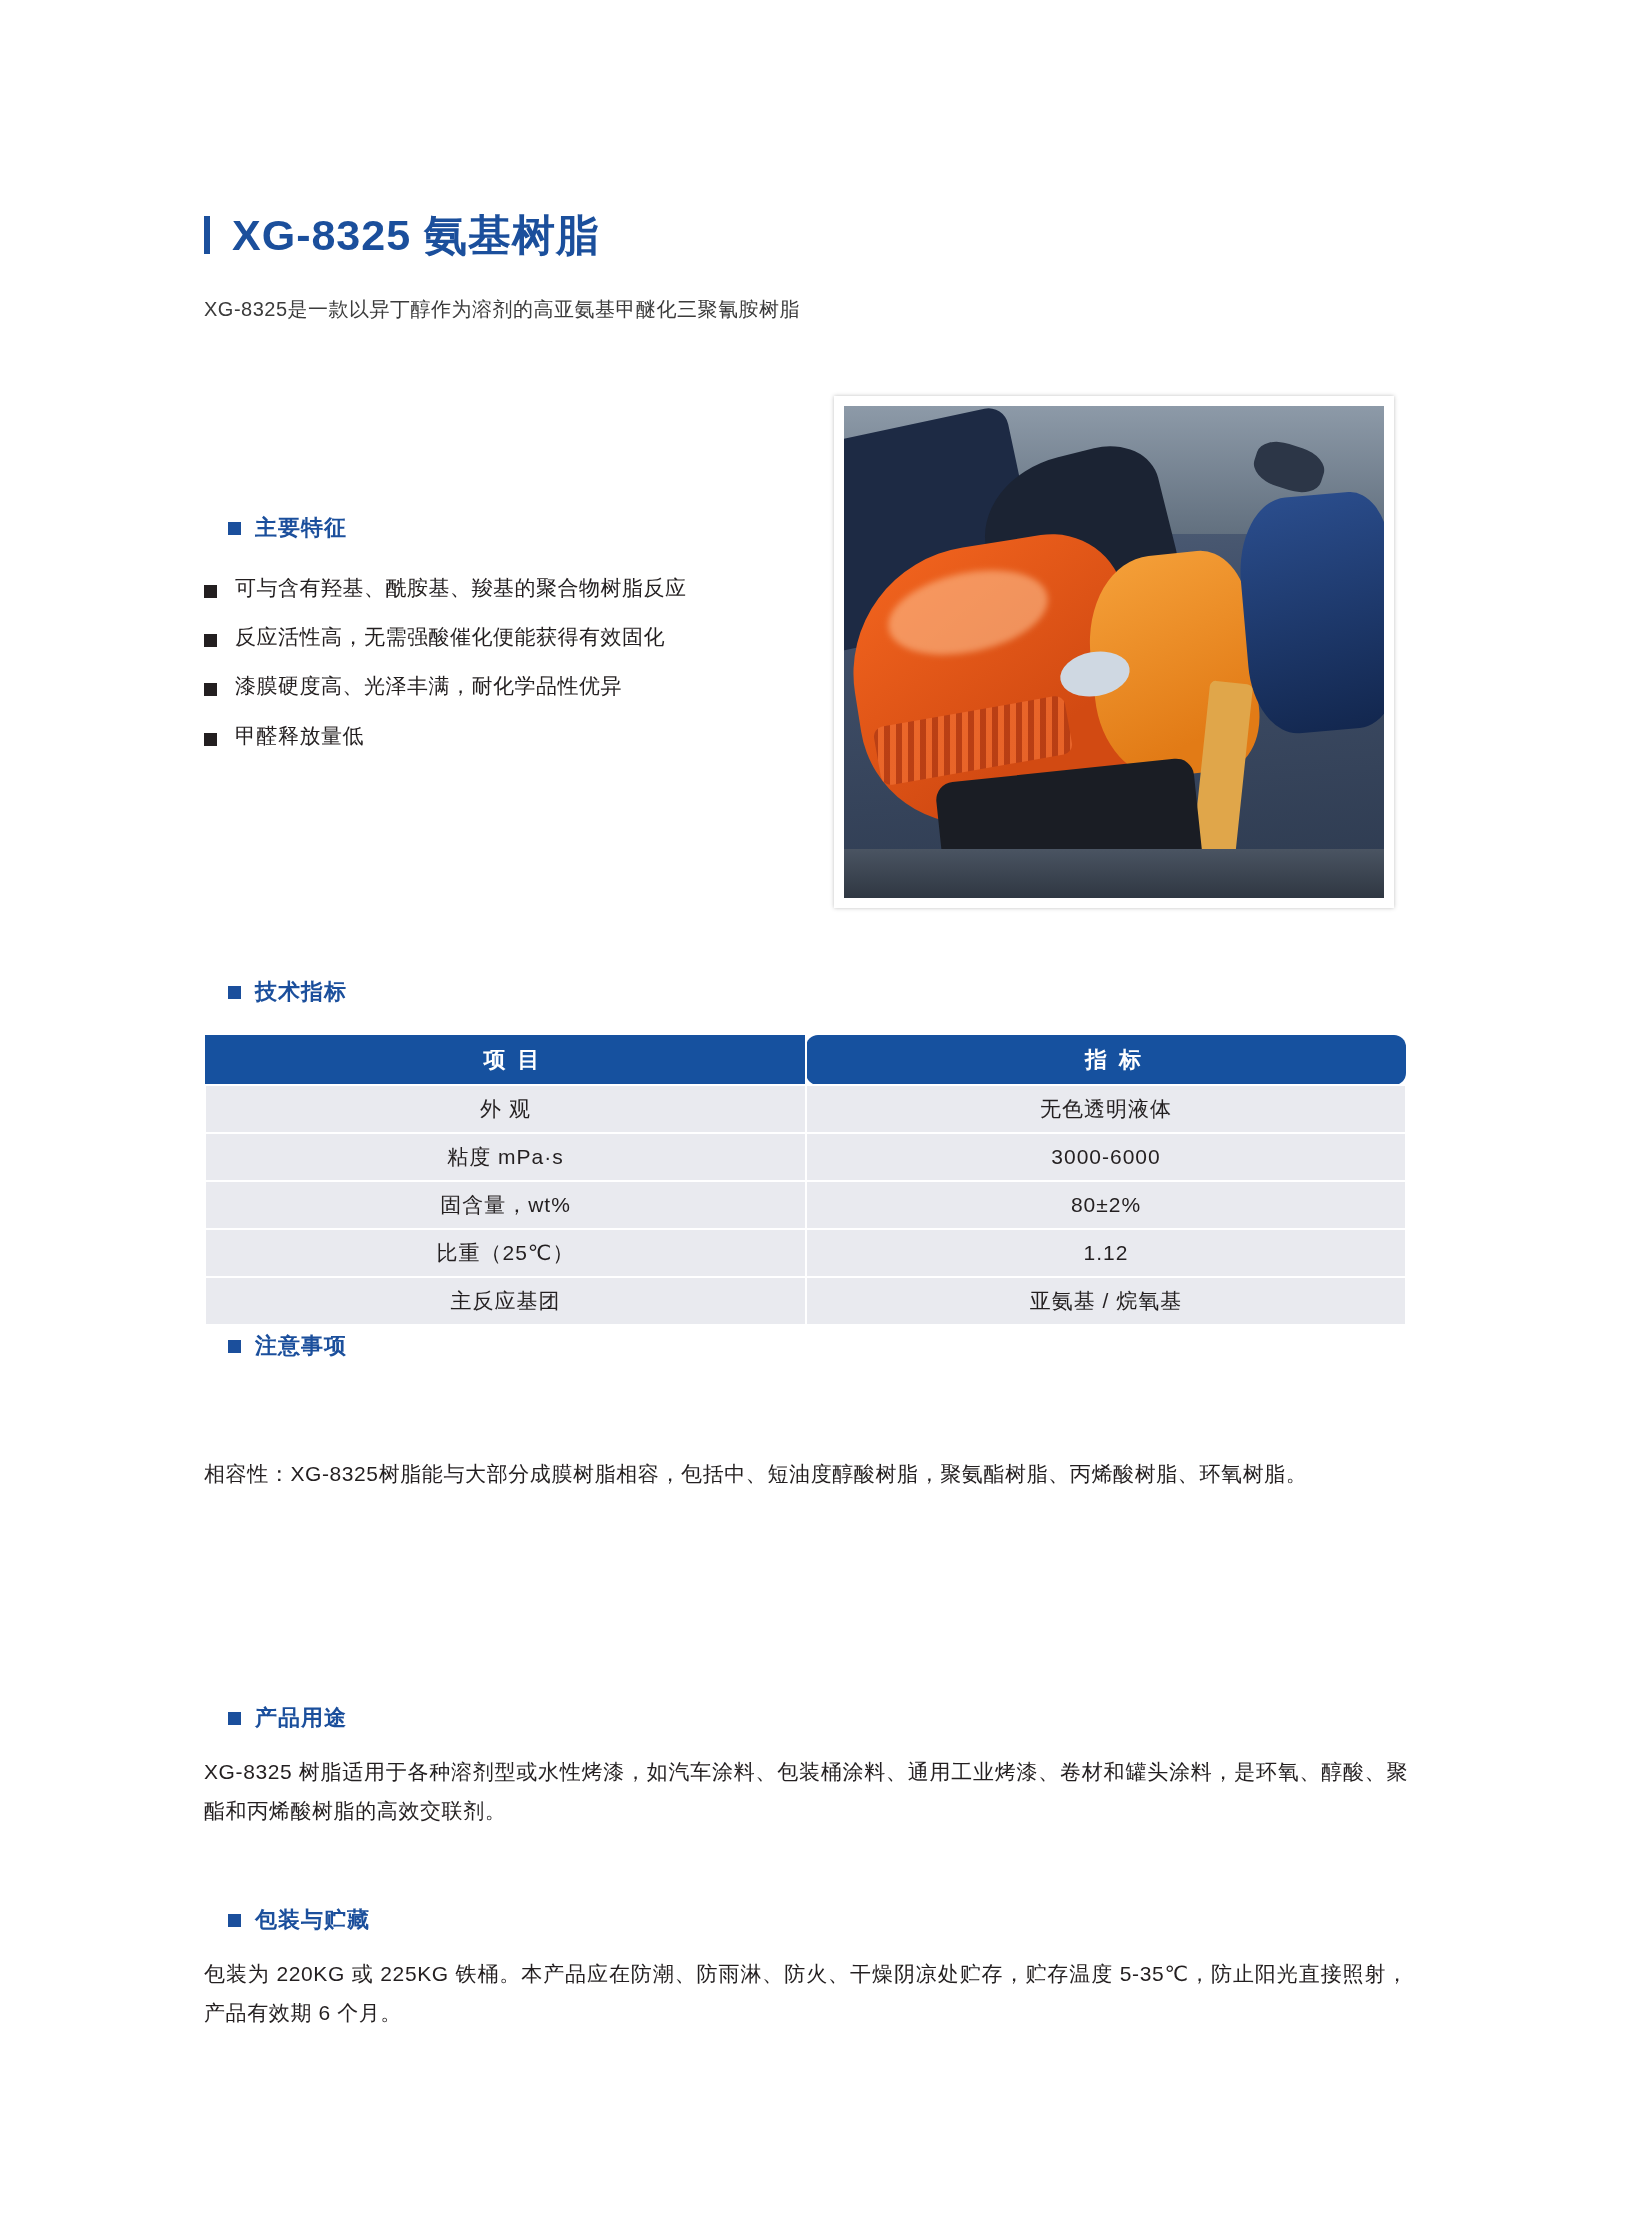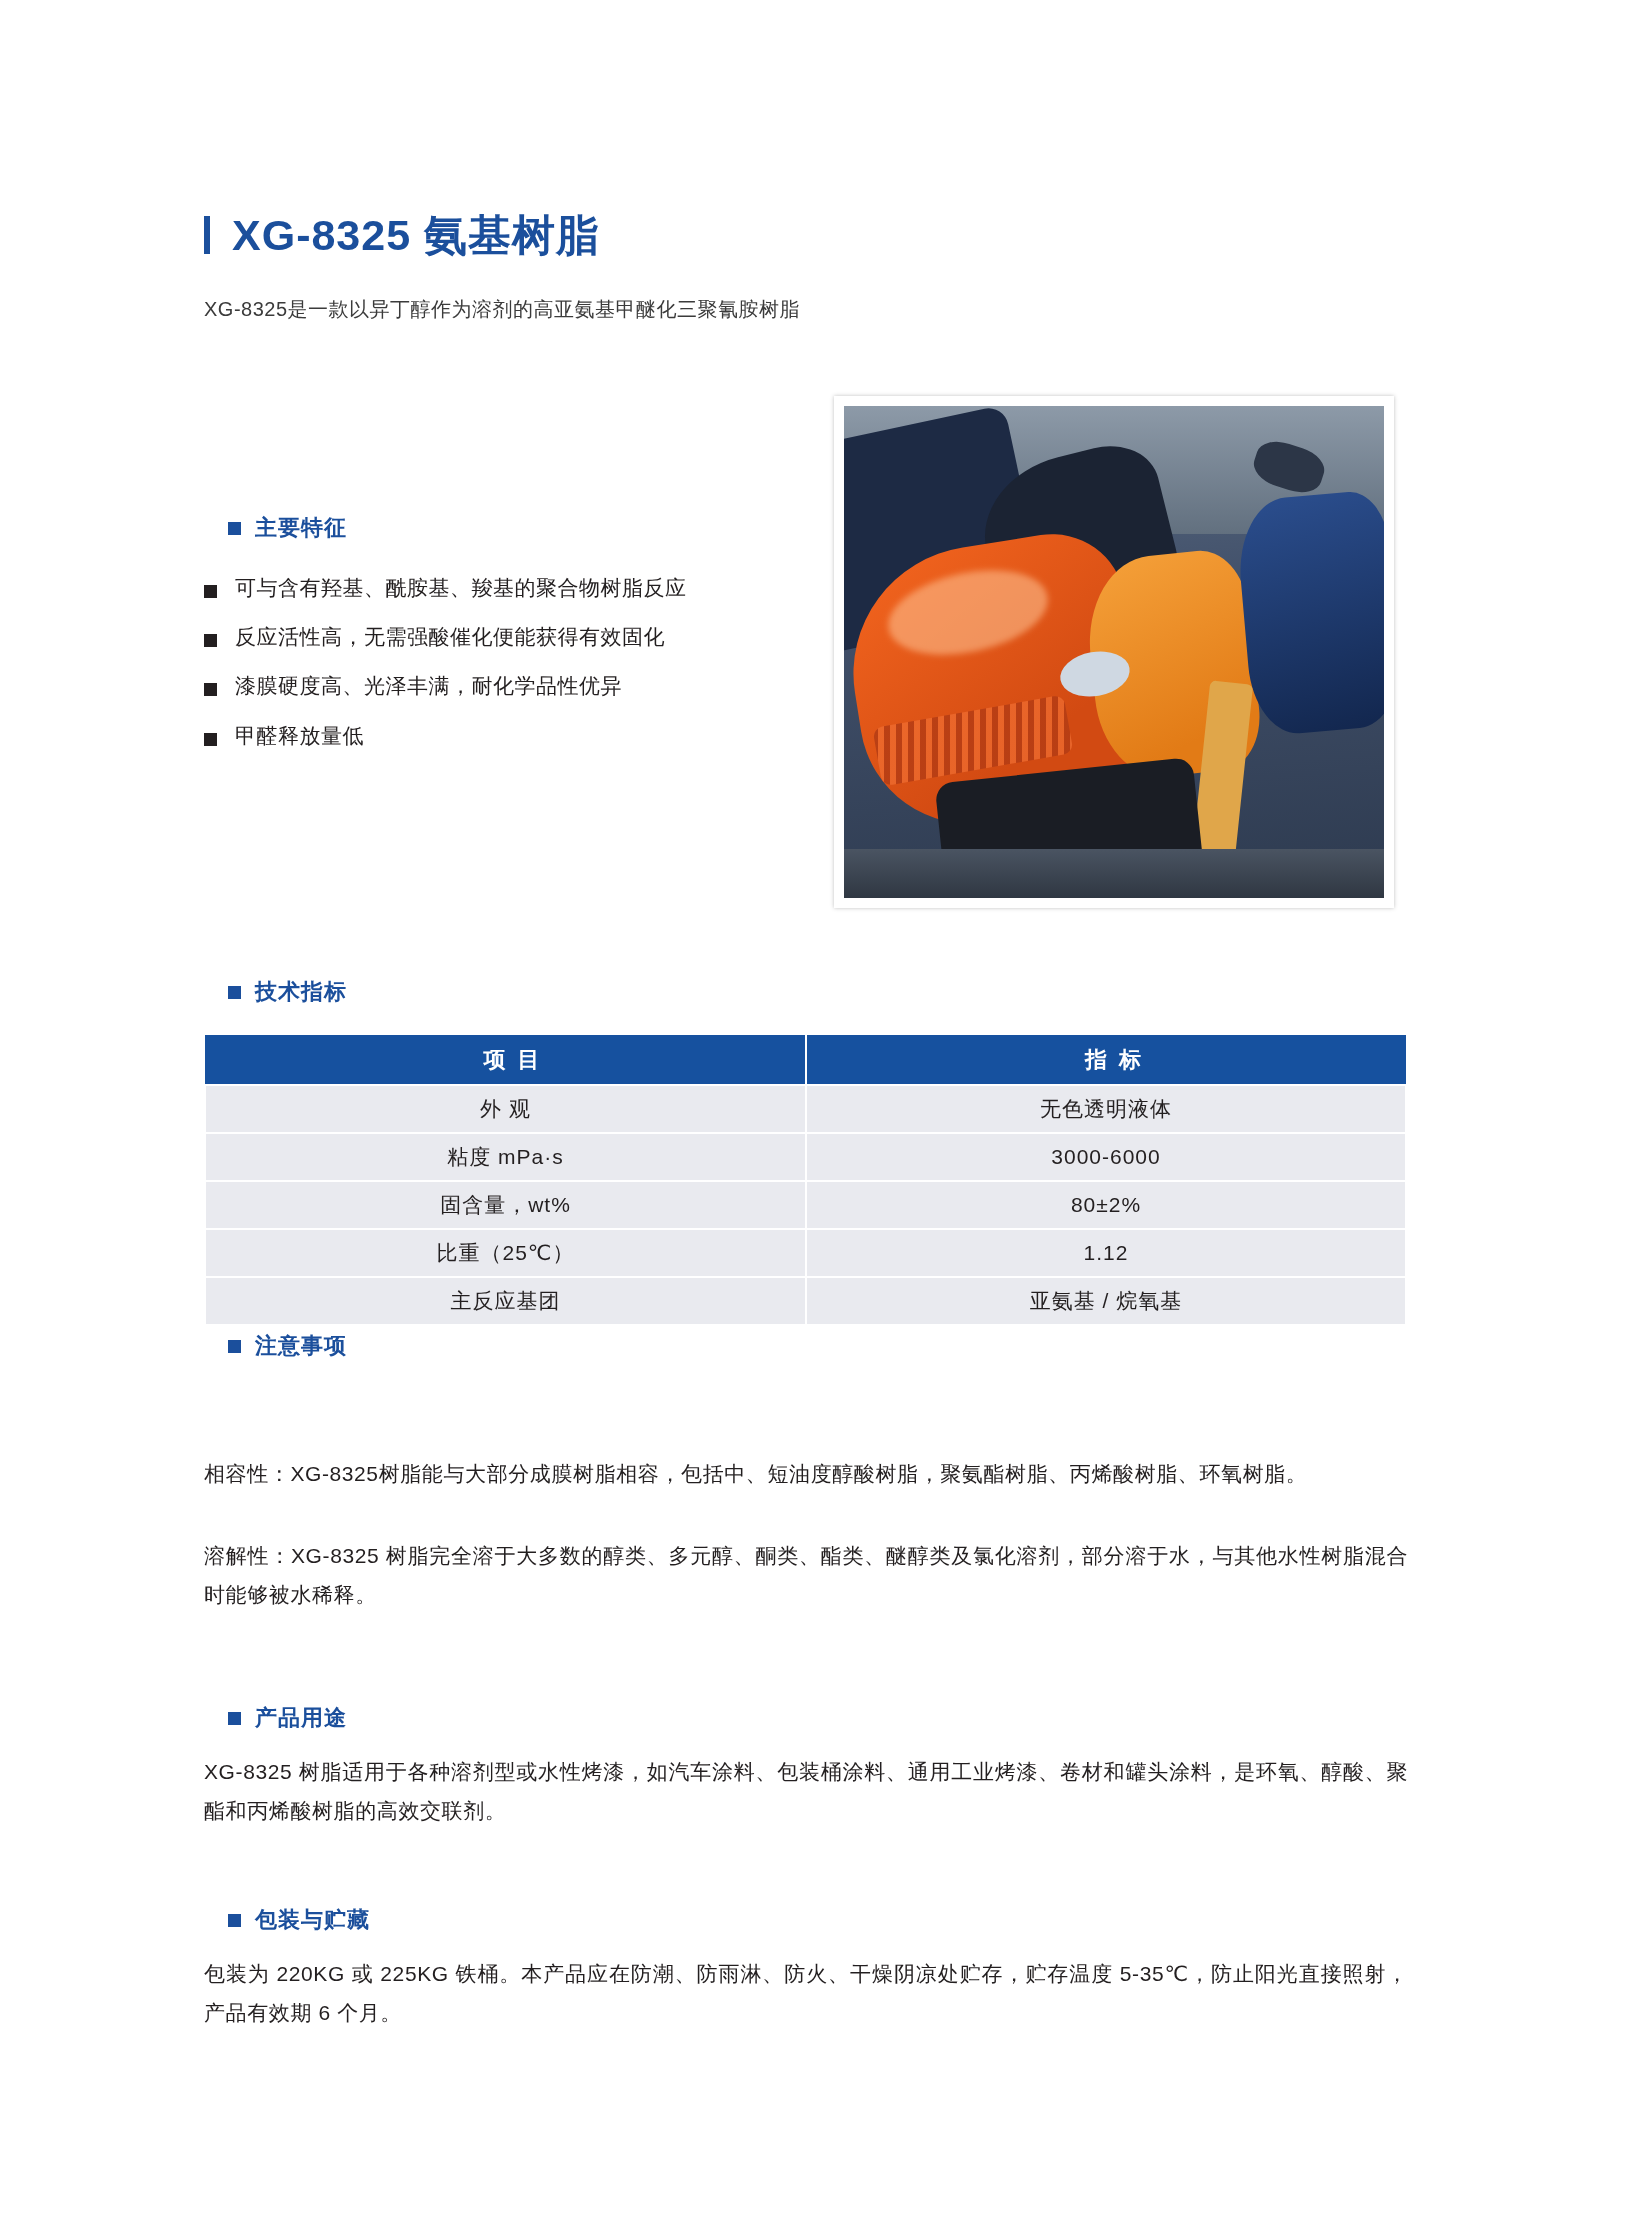--- a/index.html
+++ b/index.html
@@ -208,21 +208,21 @@
   .tbl th {
     background: #16519f;
     color: #ffffff;
     font-size: 22px;
     font-weight: bold;
     letter-spacing: 3px;
     height: 47px;
     border-right: 2px solid #ffffff;
     padding-left: 17px;
   }
-  .tbl th:last-child { border-right: none; }
+  .tbl th:last-child { border-right: none; border-radius: 12px; }
   .tbl td {
     background: #e9eaef;
     color: #231f20;
     font-size: 21px;
     text-align: center;
     height: 44px;
     border: 2px solid #ffffff;
     letter-spacing: 1px;
   }
   .tbl col.c1 { width: 601px; }
@@ -331,21 +331,20 @@
         <td>亚氨基 / 烷氧基</td>
       </tr>
     </tbody>
   </table>
 
   <div class="sect-head" style="left:204px; top:1331px;">
     <span class="sq"></span>
     <span class="sect-title">注意事项</span>
   </div>
   <div class="para" style="top:1455px;">相容性：XG-8325树脂能与大部分成膜树脂相容，包括中、短油度醇酸树脂，聚氨酯树脂、丙烯酸树脂、环氧树脂。</div>
-  <div class="para" style="top:1537px;">溶解性：XG-8325 树脂完全溶于大多数的醇类、多元醇、酮类、酯类、醚醇类及氯化溶剂，部分溶于水，与其他水性树脂混合时能够被水稀释。</div>
 
   <div class="sect-head" style="left:204px; top:1703px;">
     <span class="sq"></span>
     <span class="sect-title">产品用途</span>
   </div>
   <div class="para" style="top:1753px;">XG-8325 树脂适用于各种溶剂型或水性烤漆，如汽车涂料、包装桶涂料、通用工业烤漆、卷材和罐头涂料，是环氧、醇酸、聚酯和丙烯酸树脂的高效交联剂。</div>
 
   <div class="sect-head" style="left:204px; top:1905px;">
     <span class="sq"></span>
     <span class="sect-title">包装与贮藏</span>

